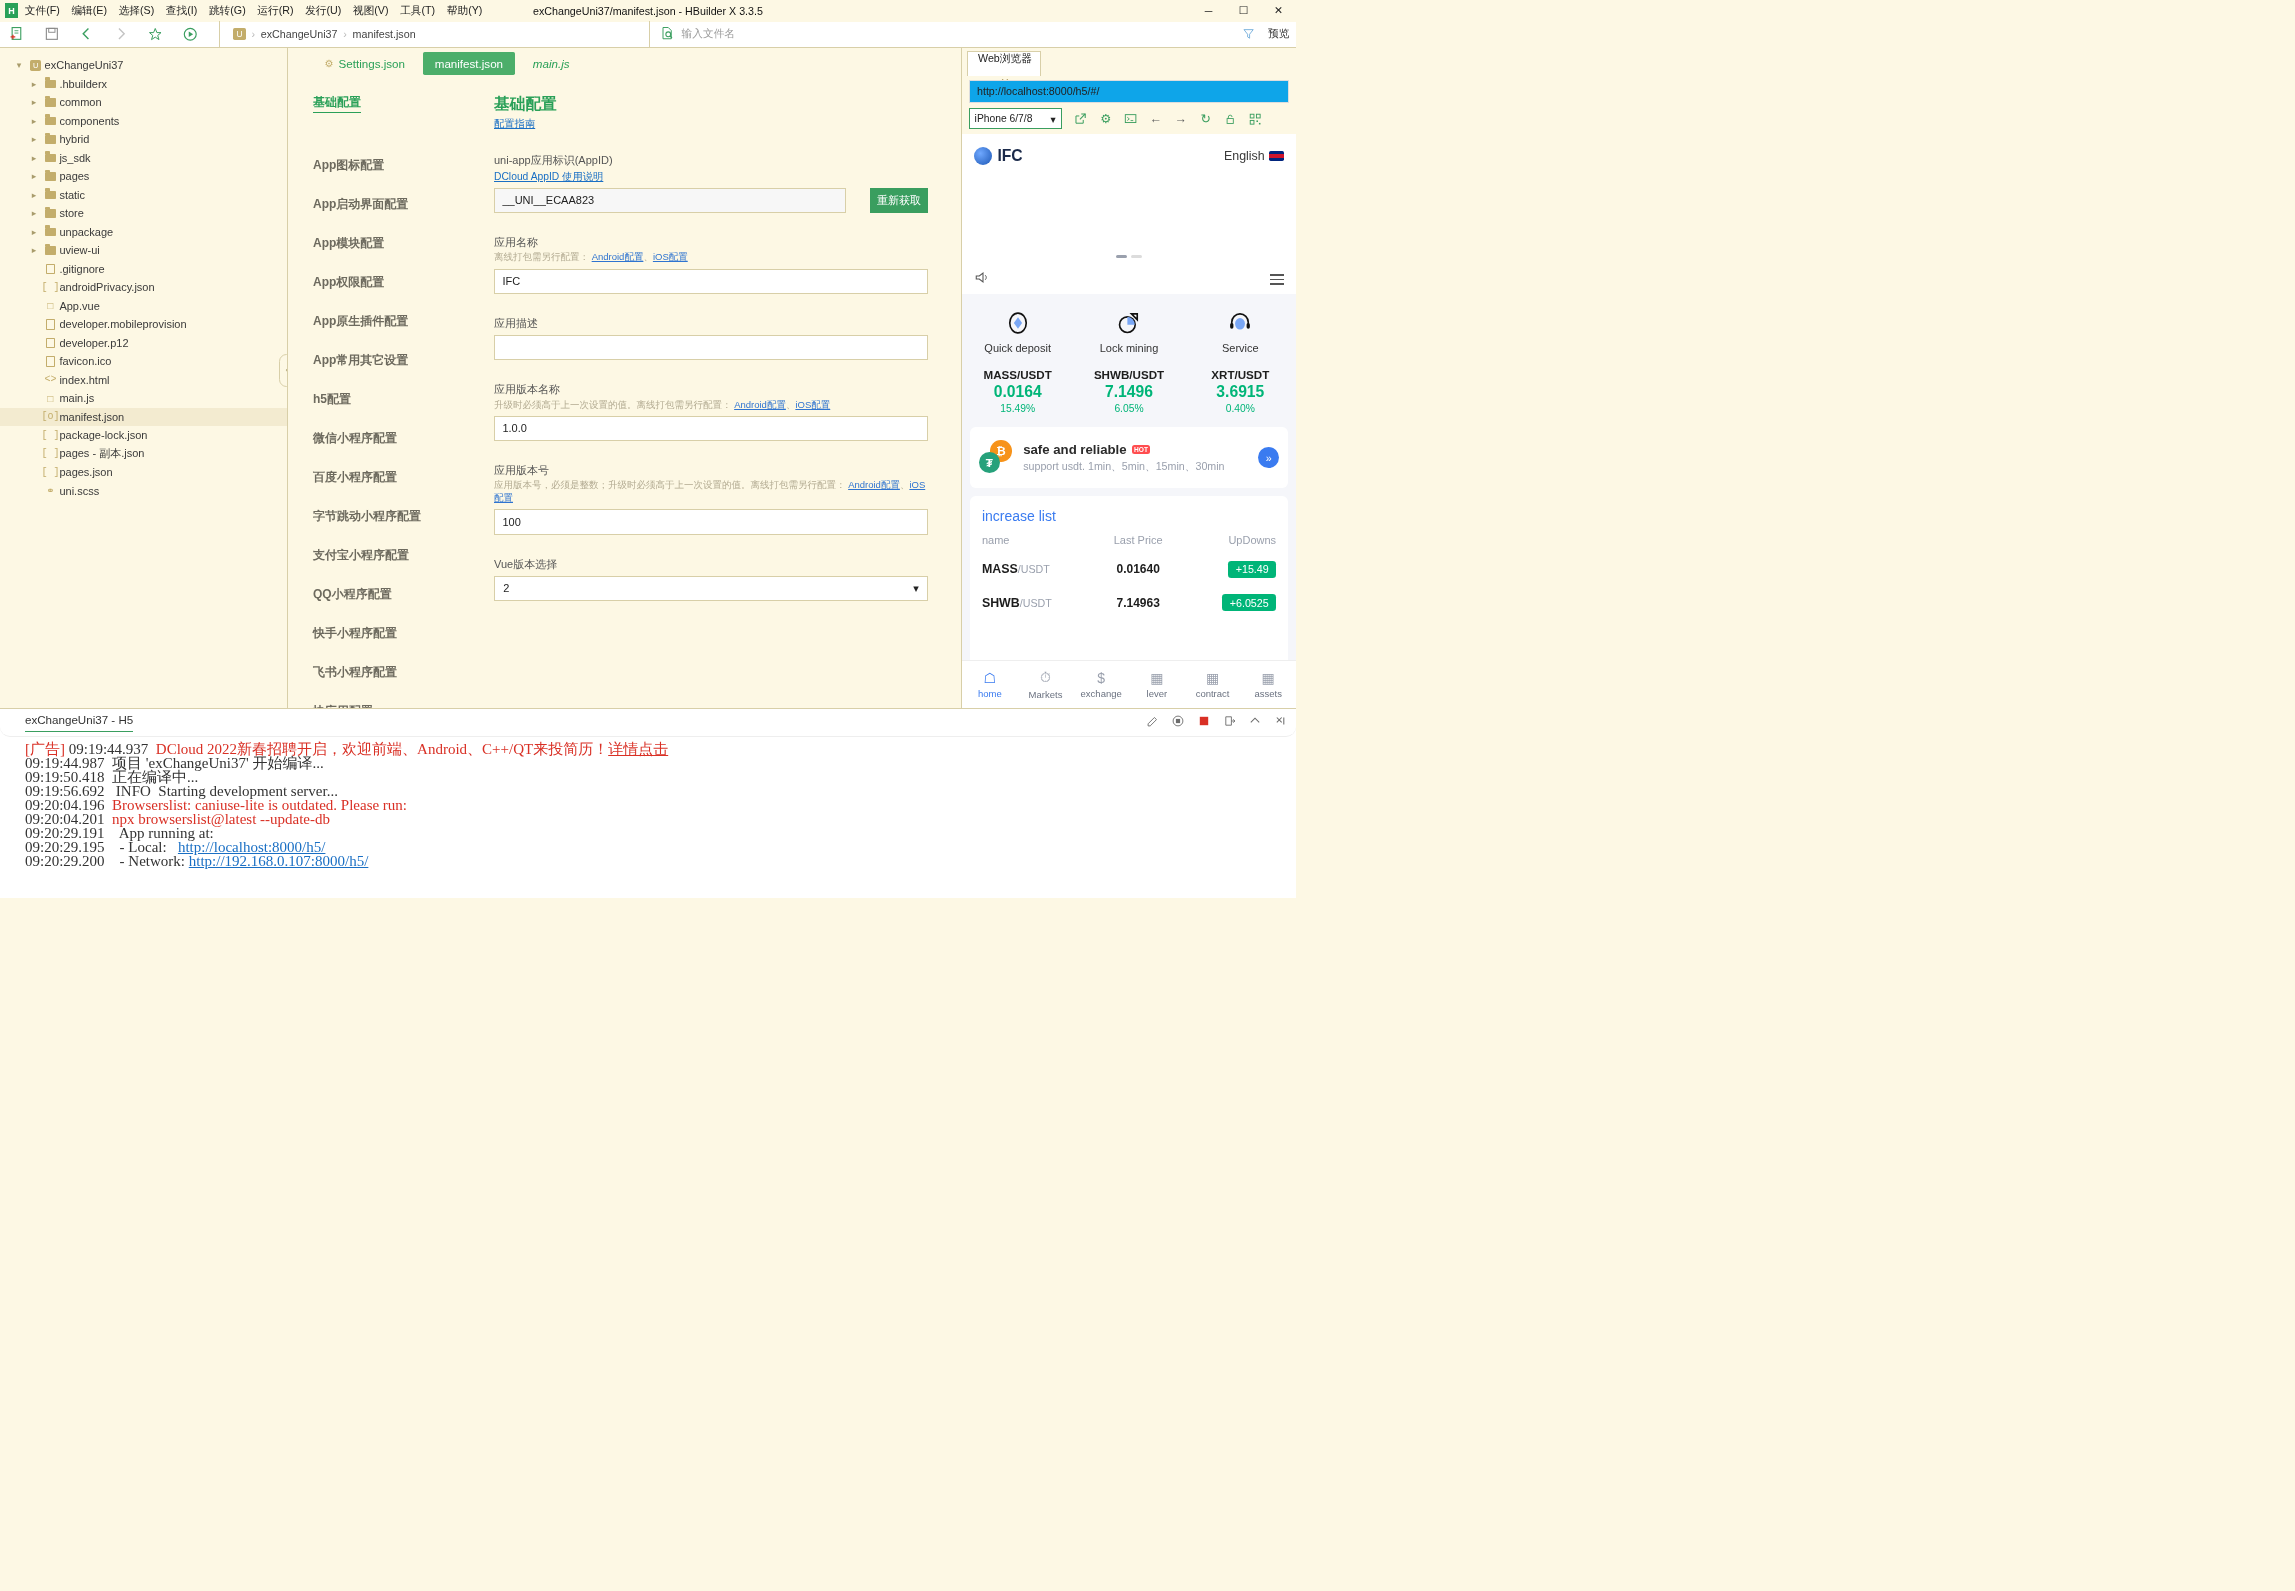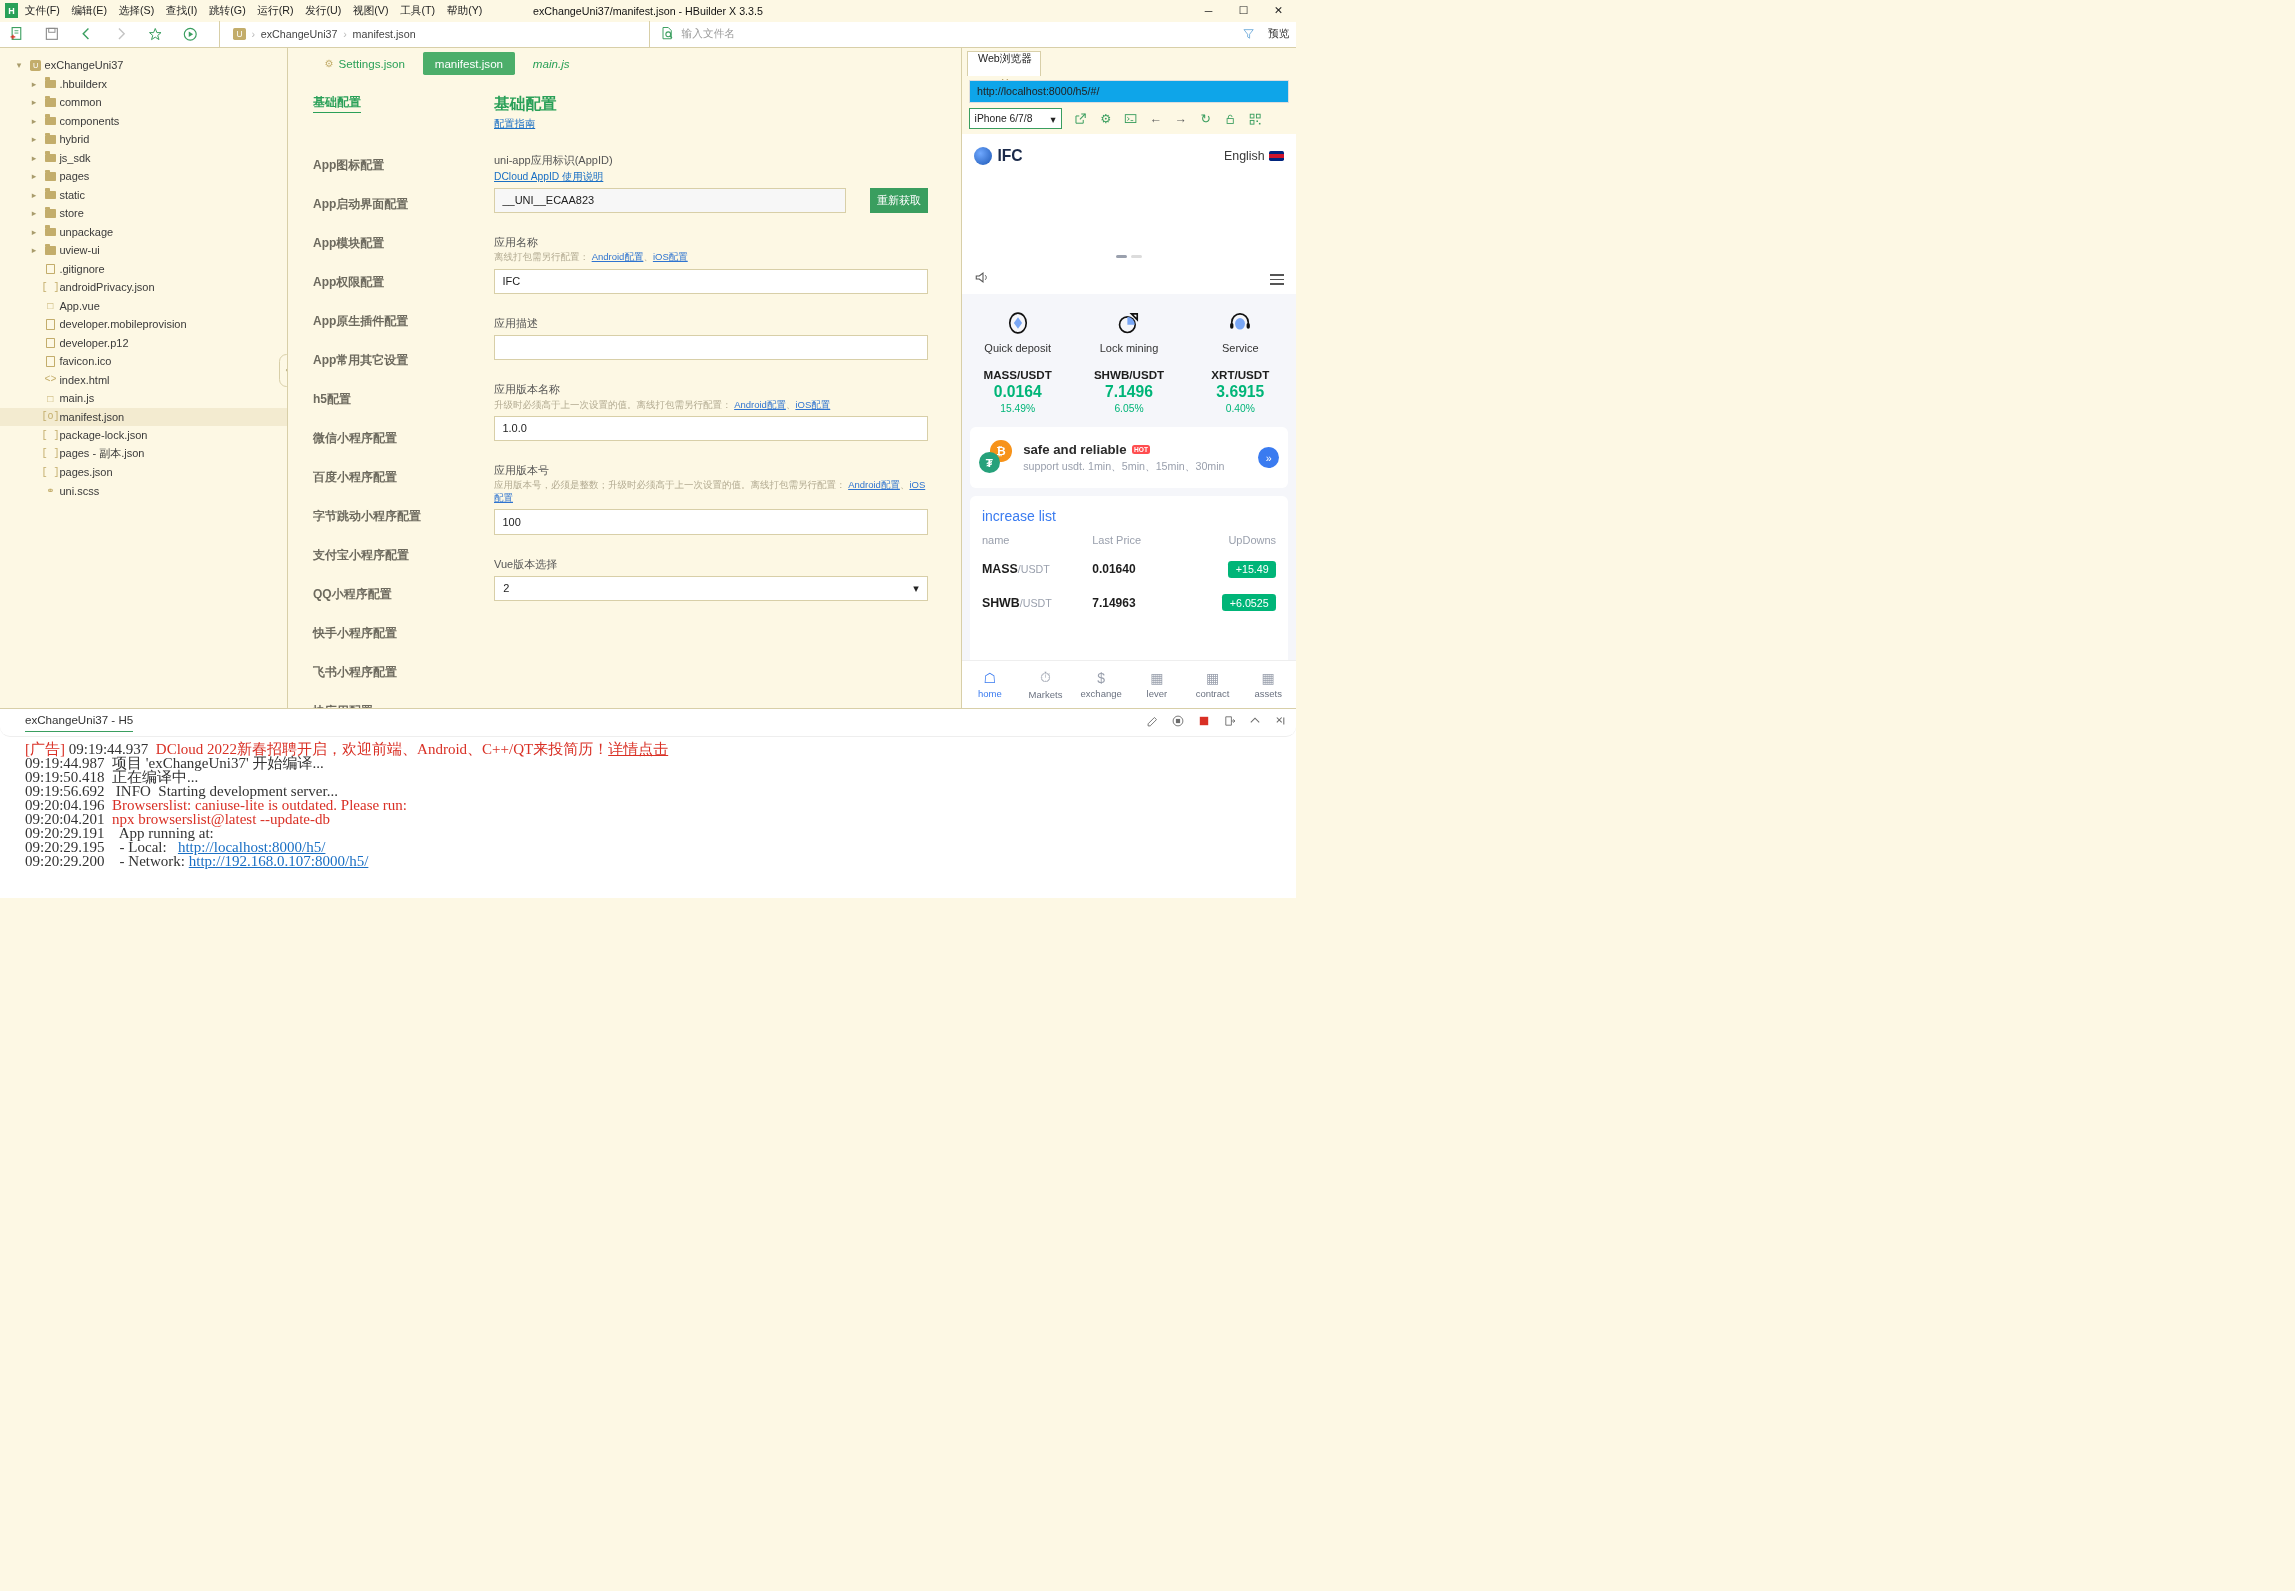--- a/index.html
+++ b/index.html
@@ -174,21 +174,21 @@
   .promo-txt { flex:1; }
   .promo-t { font-size:13.2px; font-weight:bold; color:#2b2b2b; display:flex; align-items:center; gap:5px; }
   .hot { background:#ff4d4f; color:#fff; font-size:6.6px; padding:0.8px 2.5px; border-radius:2.5px; }
   .promo-s { font-size:10.7px; color:#9aa0ad; margin-top:2.5px; line-height:1.25; }
   .promo-arrow { width:21.5px;height:21.5px;border-radius:50%;background:#3a7bf0;color:#fff;
                  display:flex;align-items:center;justify-content:center;font-size:10.7px; }
   .inc { margin:8.3px 8.3px 0; background:#fff; border-radius:5.8px 5.8px 0 0; padding:8.3px 0 0; flex:1; }
   .inc-t { font-size:14px; color:#3a7bf0; padding:3.3px 11.6px 10px; }
   .inc-head { display:flex; padding:0 11.6px 6.6px; font-size:11px; color:#9aa0ad; }
   .inc-row { display:flex; padding:8.3px 11.6px; align-items:center; }
-  .c1 { flex:1.2; } .c2 { flex:1; text-align:left; } .c3 { flex:1; text-align:right; }
+  .c1 { flex:1.2; } .c2 { flex:1; text-align:center; } .c3 { flex:1; text-align:right; }
   .sym { font-size:12.4px; font-weight:bold; color:#1d1d1d; }
   .sym small { color:#9aa0ad; font-weight:normal; font-size:10.7px; }
   .lp { font-size:12px; font-weight:bold; color:#1d1d1d; }
   .chip { display:inline-block; background:#00b578; color:#fff; font-size:10.7px;
           padding:2.5px 7.4px; border-radius:3.3px; }
   .tabbarapp { height:48px; background:#fff; display:flex; border-top:0.8px solid #eee; }
   .tcell { flex:1; display:flex; flex-direction:column; align-items:center; justify-content:center; gap:2.5px; }
   .ticon2 { font-size:14px; color:#9aa0ad; }
   .tlbl { font-size:9.5px; color:#6b7280; }
   .tcell.on .ticon2, .tcell.on .tlbl { color:#3a7bf0; }

